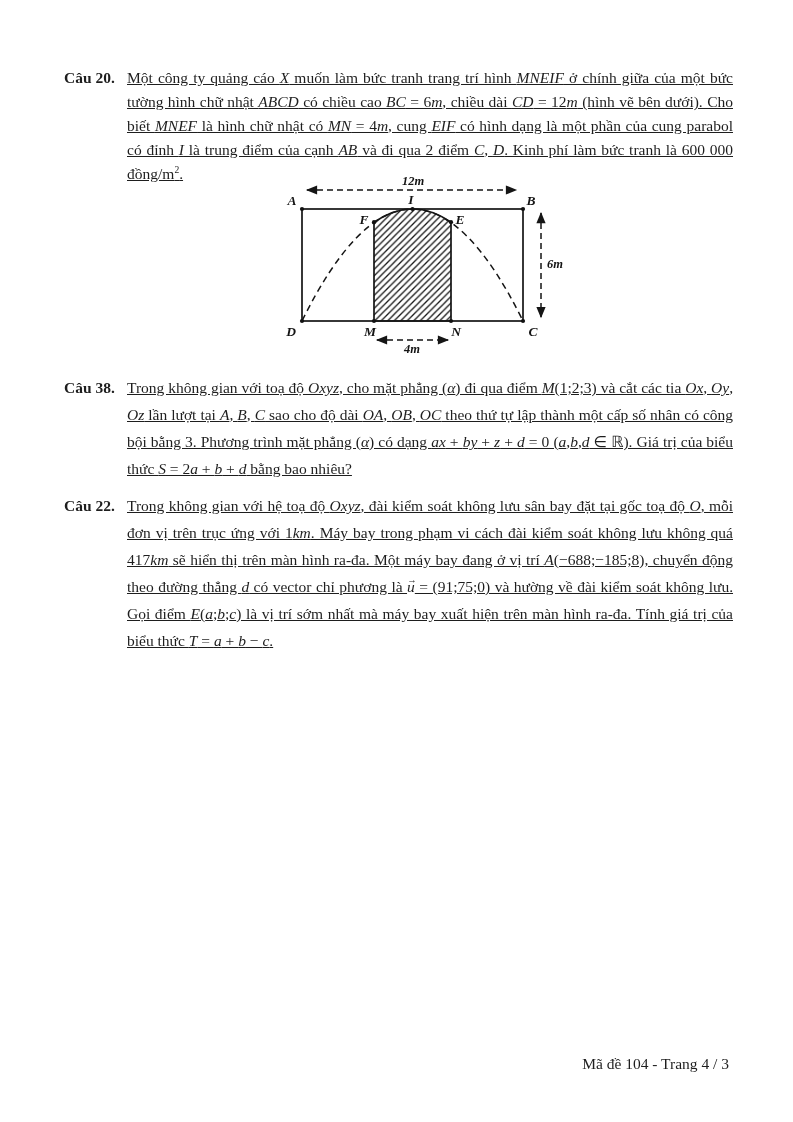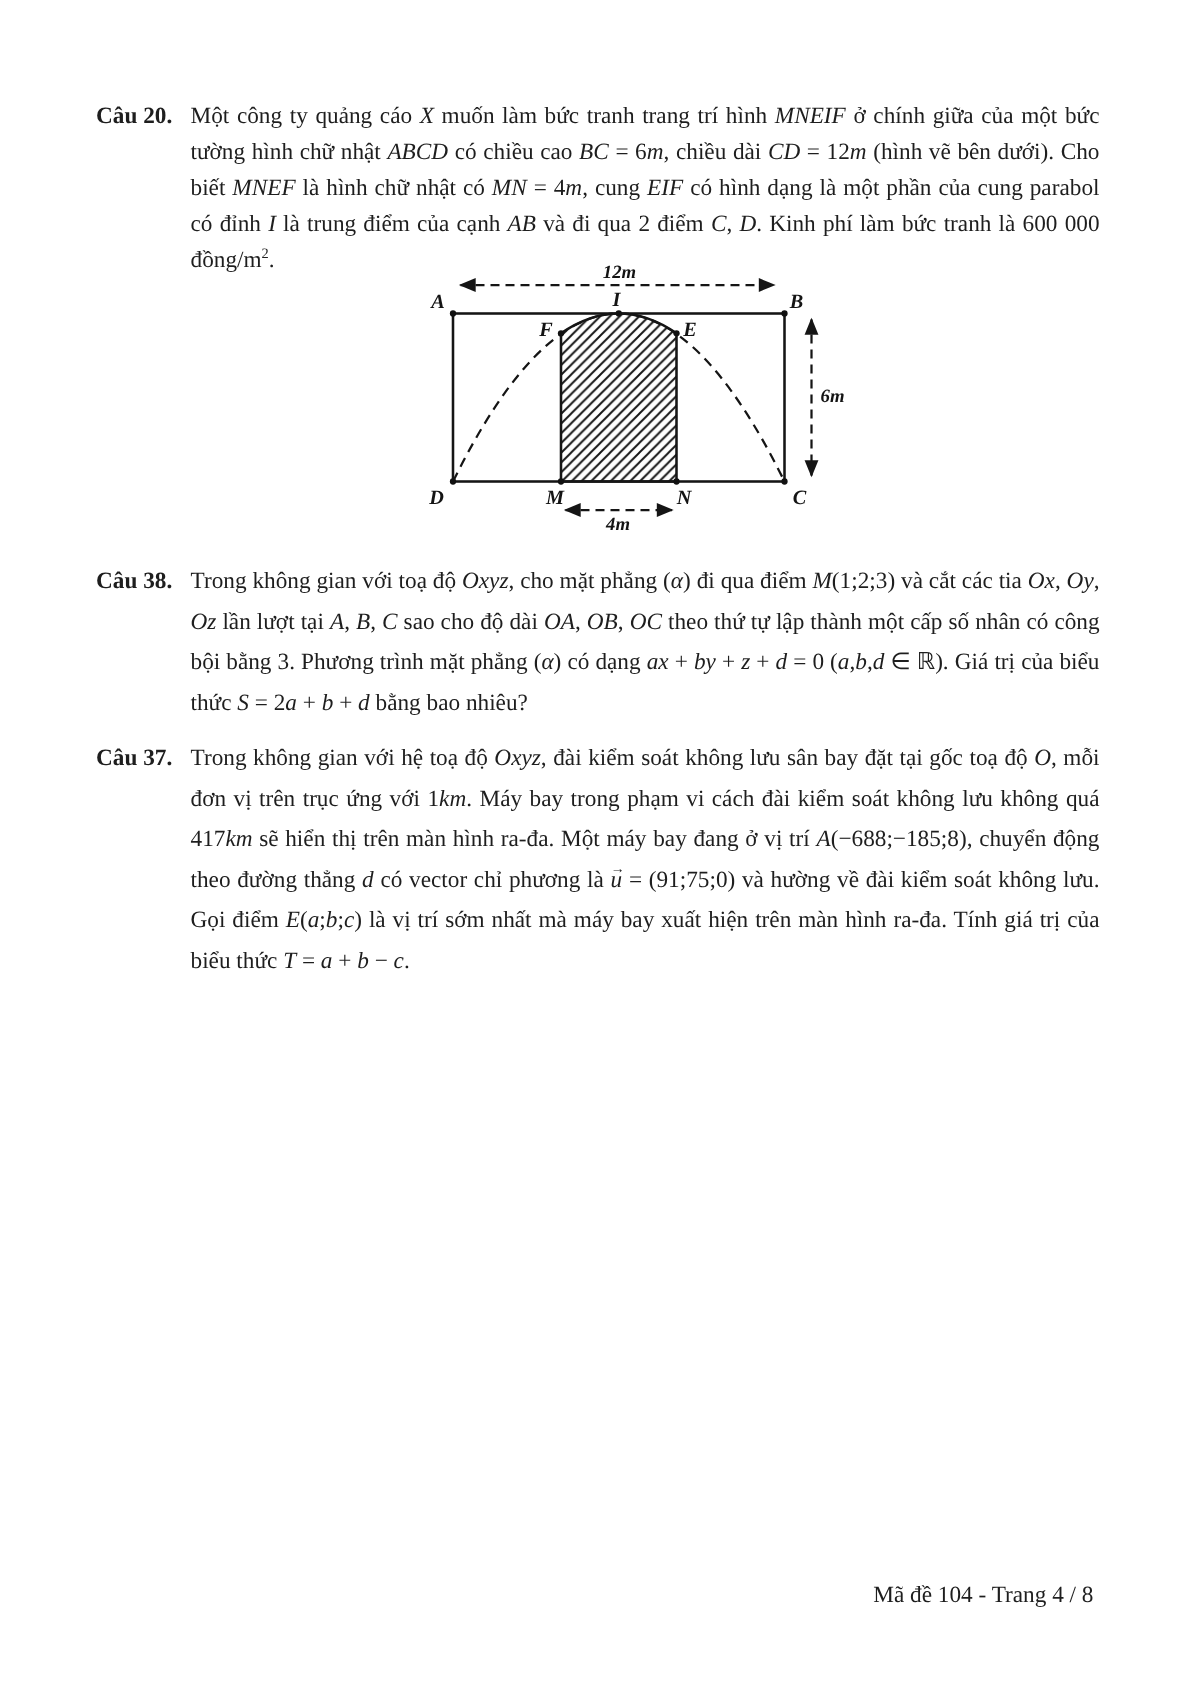--- a/index.html
+++ b/index.html
@@ -13,21 +13,21 @@
   }
   .page { position: absolute; left: 0; top: 0; width: 793px; height: 1122px; background: #fff; }
   .content { position: absolute; left: 64px; top: 66px; width: 670px; }
   .q { position: relative; }
   .q-label {
     position: absolute; left: 0; top: 0;
     font-weight: bold; font-size: 15.5px; line-height: 24px; white-space: nowrap; text-align: right;
   }
   .q-body {
     margin-left: 63px; width: 606px;
-    font-size: 15.5px; text-align: justify;
+    font-size: 15.5px; text-align: justify; text-decoration: underline;
   }
   .lh24 { line-height: 24px; }
   .lh27 { line-height: 27px; }
   .q-label.lh27 { line-height: 27px; }
   .seg-i { font-style: italic; }
   .seg-sup { font-size: 0.62em; vertical-align: super; line-height: 0; }
   .seg-vec { font-style: italic; position: relative; display: inline-block; }
   .seg-vec::after {
     content: "\2192";
     position: absolute; left: 0.02em; top: -0.66em;
@@ -121,20 +121,20 @@
       </svg>
     </div>
 
 
     <div class="q gap-q21">
       <div class="q-label lh27">Câu 38.</div>
       <div class="q-body lh27"><span>Trong không gian với toạ độ </span><span class="seg-i">Oxyz</span><span>, cho mặt phẳng (</span><span class="seg-i">α</span><span>) đi qua điểm </span><span class="seg-i">M</span><span>(1;2;3) và cắt các tia </span><span class="seg-i">Ox</span><span>, </span><span class="seg-i">Oy</span><span>, </span><span class="seg-i">Oz</span><span> lần lượt tại </span><span class="seg-i">A</span><span>, </span><span class="seg-i">B</span><span>, </span><span class="seg-i">C</span><span> sao cho độ dài </span><span class="seg-i">OA</span><span>, </span><span class="seg-i">OB</span><span>, </span><span class="seg-i">OC</span><span> theo thứ tự lập thành một cấp số nhân có công bội bằng 3. Phương trình mặt phẳng (</span><span class="seg-i">α</span><span>) có dạng </span><span class="seg-i">ax</span><span> + </span><span class="seg-i">by</span><span> + </span><span class="seg-i">z</span><span> + </span><span class="seg-i">d</span><span> = 0 (</span><span class="seg-i">a</span><span>,</span><span class="seg-i">b</span><span>,</span><span class="seg-i">d</span><span> ∈ ℝ). Giá trị của biểu thức </span><span class="seg-i">S</span><span> = 2</span><span class="seg-i">a</span><span> + </span><span class="seg-i">b</span><span> + </span><span class="seg-i">d</span><span> bằng bao nhiêu?</span></div>
     </div>
 
     <div class="q gap-q22">
-      <div class="q-label lh27">Câu 37.</div>
+      <div class="q-label lh27">Câu 22.</div>
       <div class="q-body lh27"><span>Trong không gian với hệ toạ độ </span><span class="seg-i">Oxyz</span><span>, đài kiểm soát không lưu sân bay đặt tại gốc toạ độ </span><span class="seg-i">O</span><span>, mỗi đơn vị trên trục ứng với 1</span><span class="seg-i">km</span><span>. Máy bay trong phạm vi cách đài kiểm soát không lưu không quá 417</span><span class="seg-i">km</span><span> sẽ hiển thị trên màn hình ra-đa. Một máy bay đang ở vị trí </span><span class="seg-i">A</span><span>(−688;−185;8), chuyển động theo đường thẳng </span><span class="seg-i">d</span><span> có vector chỉ phương là </span><span class="seg-vec">u</span><span> = (91;75;0) và hường về đài kiểm soát không lưu. Gọi điểm </span><span class="seg-i">E</span><span>(</span><span class="seg-i">a</span><span>;</span><span class="seg-i">b</span><span>;</span><span class="seg-i">c</span><span>) là vị trí sớm nhất mà máy bay xuất hiện trên màn hình ra-đa. Tính giá trị của biểu thức </span><span class="seg-i">T</span><span> = </span><span class="seg-i">a</span><span> + </span><span class="seg-i">b</span><span> − </span><span class="seg-i">c</span><span>.</span></div>
     </div>
 
   </div>
 
-  <div class="footer">Mã đề 104 - Trang 4 / 8</div>
+  <div class="footer">Mã đề 104 - Trang 4 / 3</div>
 </div>
 
 </body></html>

